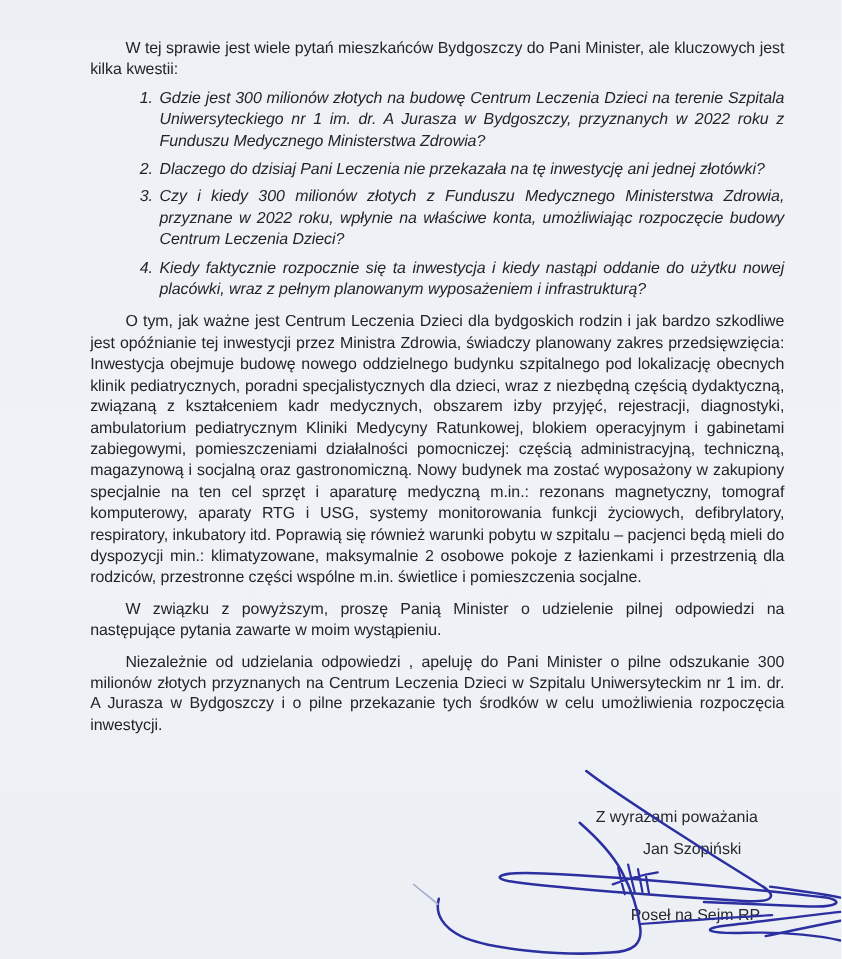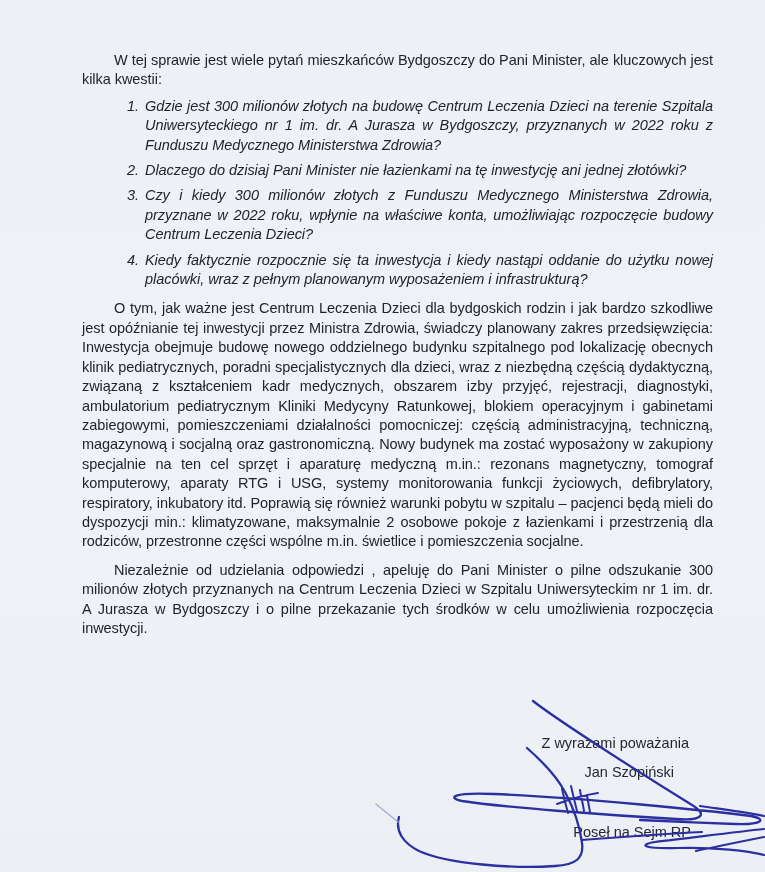--- a/index.html
+++ b/index.html
@@ -16,21 +16,20 @@
     color: #23232c;
   }
   .page {
     position: absolute;
     inset: 0;
     padding: 35px 52px 0 82px;
     box-sizing: border-box;
     font-size: 14.5px;
     line-height: 19.4px;
     letter-spacing: -0.05px;
-    margin-top: 16px;
   }
   .para {
     margin: 0;
     text-align: justify;
     text-indent: 32px;
   }
   .para.after-list { margin-top: 10px; }
   .para.mt { margin-top: 9px; }
   ol.questions {
     margin: 7px 0 0 0;
@@ -68,27 +67,28 @@
 </style>
 </head>
 <body>
 
 <div class="page">
 
   <p class="para">W tej sprawie jest wiele pytań mieszkańców Bydgoszczy do Pani Minister, ale kluczowych jest kilka kwestii:</p>
 
   <ol class="questions">
     <li>Gdzie jest 300 milionów złotych na budowę Centrum Leczenia Dzieci na terenie Szpitala Uniwersyteckiego nr 1 im. dr. A Jurasza w Bydgoszczy, przyznanych w 2022 roku z Funduszu Medycznego Ministerstwa Zdrowia?</li>
-    <li>Dlaczego do dzisiaj Pani Minister nie łazienkami na tę inwestycję ani jednej złotówki?</li>
+    <li>Dlaczego do dzisiaj Pani Leczenia nie przekazała na tę inwestycję ani jednej złotówki?</li>
     <li>Czy i kiedy 300 milionów złotych z Funduszu Medycznego Ministerstwa Zdrowia, przyznane w 2022 roku, wpłynie na właściwe konta, umożliwiając rozpoczęcie budowy Centrum Leczenia Dzieci?</li>
     <li>Kiedy faktycznie rozpocznie się ta inwestycja i kiedy nastąpi oddanie do użytku nowej placówki, wraz z pełnym planowanym wyposażeniem i infrastrukturą?</li>
   </ol>
 
   <p class="para after-list">O tym, jak ważne jest Centrum Leczenia Dzieci dla bydgoskich rodzin i jak bardzo szkodliwe jest opóźnianie tej inwestycji przez Ministra Zdrowia, świadczy planowany zakres przedsięwzięcia: Inwestycja obejmuje budowę nowego oddzielnego budynku szpitalnego pod lokalizację obecnych klinik pediatrycznych, poradni specjalistycznych dla dzieci, wraz z niezbędną częścią dydaktyczną, związaną z kształceniem kadr medycznych, obszarem izby przyjęć, rejestracji, diagnostyki, ambulatorium pediatrycznym Kliniki Medycyny Ratunkowej, blokiem operacyjnym i gabinetami zabiegowymi, pomieszczeniami działalności pomocniczej: częścią administracyjną, techniczną, magazynową i socjalną oraz gastronomiczną. Nowy budynek ma zostać wyposażony w zakupiony specjalnie na ten cel sprzęt i aparaturę medyczną m.in.: rezonans magnetyczny, tomograf komputerowy, aparaty RTG i USG, systemy monitorowania funkcji życiowych, defibrylatory, respiratory, inkubatory itd. Poprawią się również warunki pobytu w szpitalu – pacjenci będą mieli do dyspozycji min.: klimatyzowane, maksymalnie 2 osobowe pokoje z łazienkami i przestrzenią dla rodziców, przestronne części wspólne m.in. świetlice i pomieszczenia socjalne.</p>
 
+  <p class="para mt">W związku z powyższym, proszę Panią Minister o udzielenie pilnej odpowiedzi na następujące pytania zawarte w moim wystąpieniu.</p>
 
   <p class="para mt">Niezależnie od udzielania odpowiedzi , apeluję do Pani Minister o pilne odszukanie 300 milionów złotych przyznanych na Centrum Leczenia Dzieci w Szpitalu Uniwersyteckim nr 1 im. dr. A Jurasza w Bydgoszczy i o pilne przekazanie tych środków w celu umożliwienia rozpoczęcia inwestycji.</p>
 
 </div>
 
 <div class="sig-line sig-closing">Z wyrazami poważania</div>
 <div class="sig-line sig-name">Jan Szopiński</div>
 <div class="sig-line sig-title">Poseł na Sejm RP</div>
 
 <svg class="ink-overlay" viewBox="0 0 765 872" aria-hidden="true">

